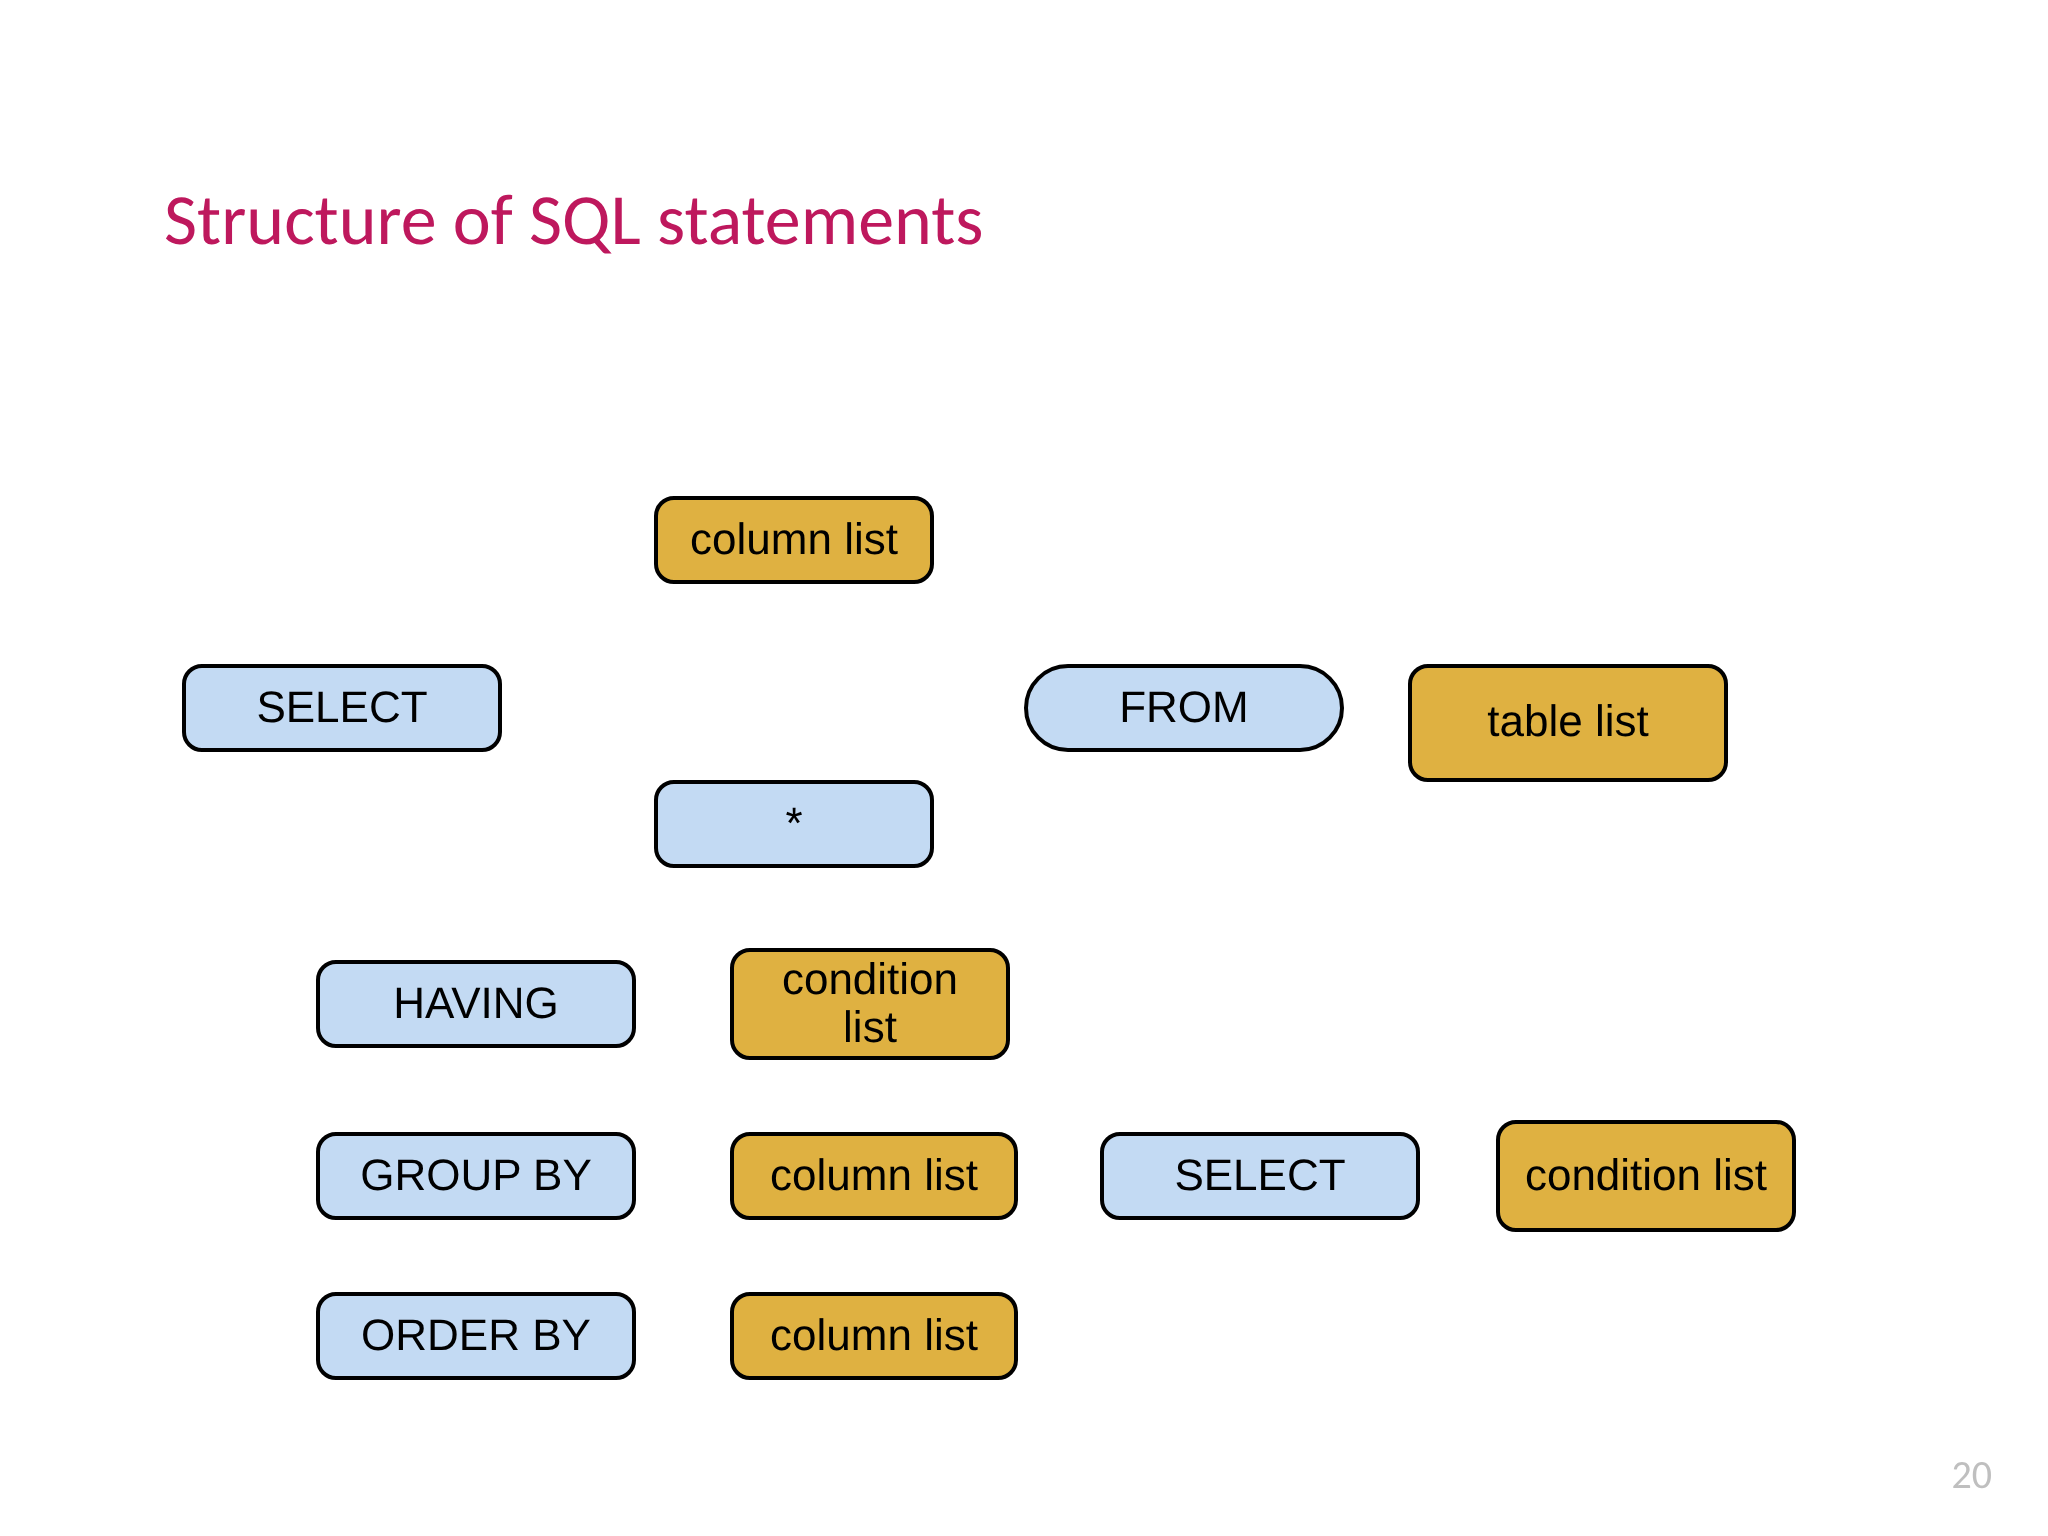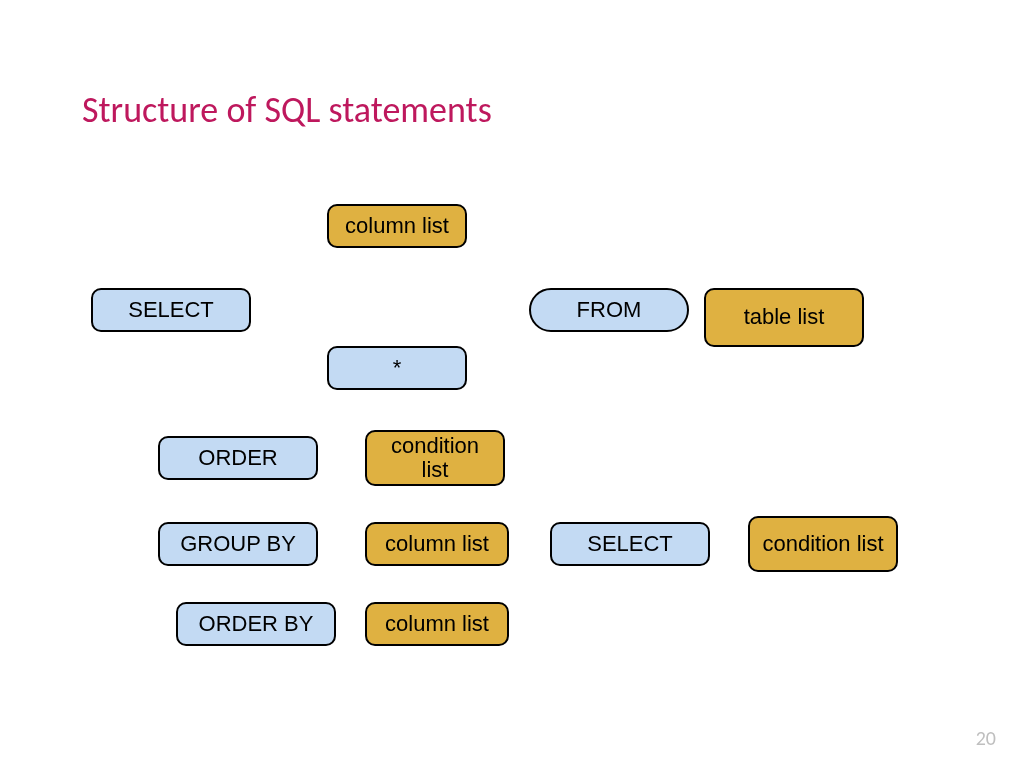--- a/index.html
+++ b/index.html
@@ -25,20 +25,21 @@
       border: 2px solid #000;
       border-radius: 10px;
       display: flex;
       align-items: center;
       justify-content: center;
       font-size: 22px;
       color: #000;
       text-align: center;
       line-height: 1.1;
       padding: 20px 8px;
+      margin-top: 44px;
     }
     .blue { background: #c3daf3; }
     .gold { background: #dfb141; }
     .page-num {
       position: absolute;
       right: 28px;
       bottom: 18px;
       font-size: 20px;
       color: #bfbfbf;
       font-family: Calibri, Arial, sans-serif;
@@ -46,35 +47,35 @@
   </style>
 </head>
 <body>
 
 <div class="title">Structure of SQL statements</div>
 
 <div class="box gold" style="left:327px; top:204px; width:140px; height:44px;">column list</div>
 
 <div class="box blue" style="left:91px; top:288px; width:160px; height:44px;">SELECT</div>
 
-<div class="box blue" style="left:529px; top:288px; width:160px; height:44px;border-radius:22px;">FROM</div>
+<div class="box blue" style="left:512px; top:288px; width:160px; height:44px;border-radius:22px;">FROM</div>
 
 <div class="box gold" style="left:704px; top:288px; width:160px; height:59px;">table list</div>
 
 <div class="box blue" style="left:327px; top:346px; width:140px; height:44px;">*</div>
 
-<div class="box blue" style="left:158px; top:436px; width:160px; height:44px;">ORDER</div>
+<div class="box blue" style="left:158px; top:436px; width:160px; height:44px;">HAVING</div>
 
 <div class="box gold" style="left:365px; top:430px; width:140px; height:56px;">condition list</div>
 
 <div class="box blue" style="left:158px; top:522px; width:160px; height:40px;">GROUP BY</div>
 
 <div class="box gold" style="left:365px; top:522px; width:144px; height:44px;">column list</div>
 
 <div class="box blue" style="left:550px; top:522px; width:160px; height:44px;">SELECT</div>
 
 <div class="box gold" style="left:748px; top:516px; width:150px; height:56px;">condition list</div>
 
-<div class="box blue" style="left:176px; top:602px; width:160px; height:44px;">ORDER BY</div>
+<div class="box blue" style="left:158px; top:602px; width:160px; height:44px;">ORDER BY</div>
 
 <div class="box gold" style="left:365px; top:602px; width:144px; height:44px;">column list</div>
 
 <div class="page-num">20</div>
 
 </body></html>

